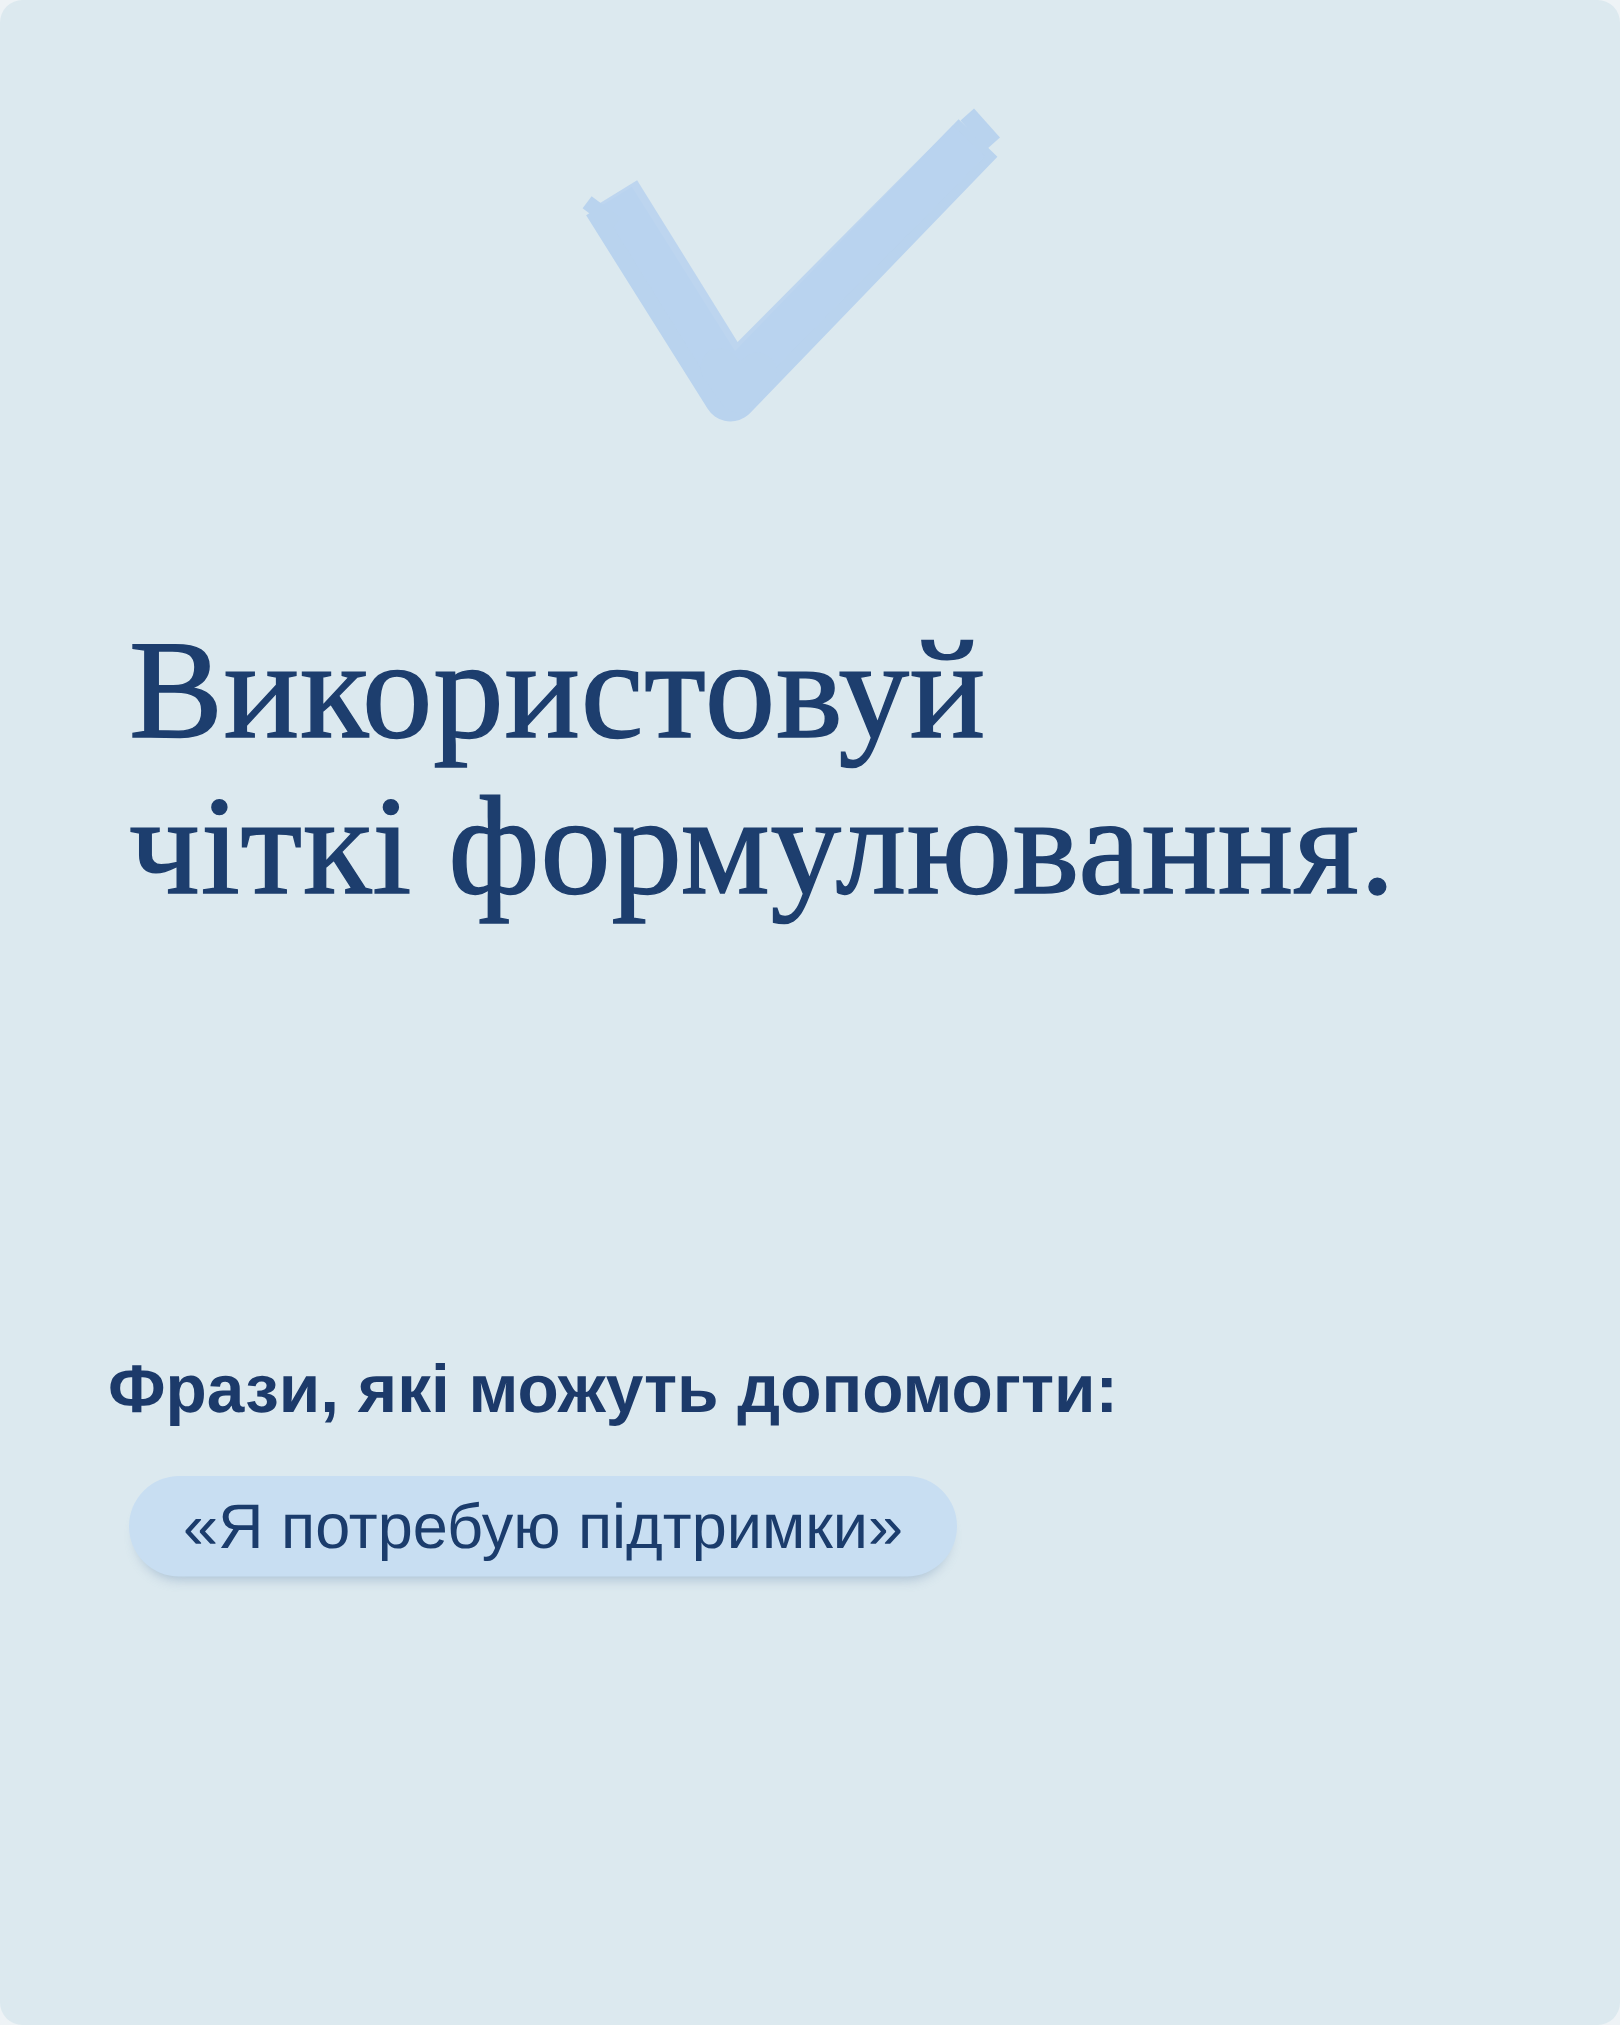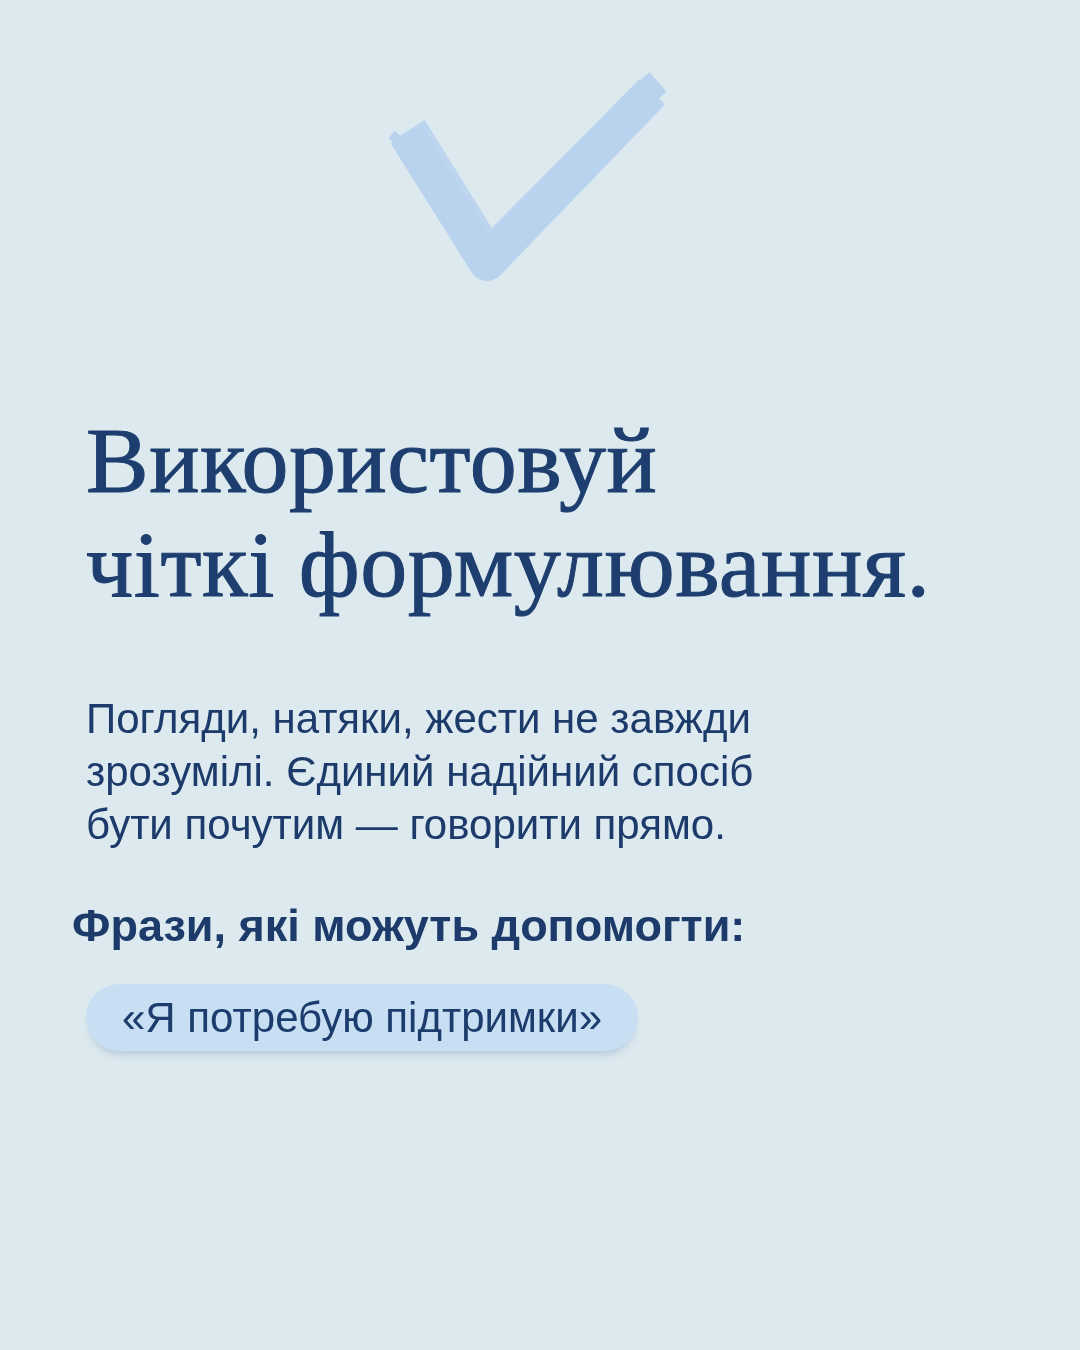--- a/index.html
+++ b/index.html
@@ -12,20 +12,21 @@
   }
   *{margin:0;padding:0;box-sizing:border-box;}
   html,body{background:#eef3f6;}
   .card{
     position:relative;
     width:1080px;
     height:1350px;
     background:var(--bg);
     overflow:hidden;
     font-family:"Liberation Sans", sans-serif;
+    border-radius:15px;
   }
   .checkmark{
     position:absolute;
     left:0; top:0;
   }
   .headline{
     position:absolute;
     left:86px;
     top:408px;
     font-family:"Liberation Serif", serif;
@@ -87,23 +88,20 @@
       <path d="M 412 128 L 489 252 L 646 94" stroke-width="30" stroke-linecap="butt" opacity="0.9"></path>
       <path d="M 480 245 L 492 262 L 505 248" stroke-width="26" stroke-linecap="round"></path>
       <path d="M 649 90 L 658 82" stroke-width="26" stroke-linecap="butt"></path>
       <path d="M 404 138 L 398 146" stroke-width="24" stroke-linecap="butt"></path>
     </g>
   </svg>
 
   <h1 class="headline">Використовуй
 чіткі формулювання.</h1>
 
-  <p class="body-text">Погляди, натяки, жести не завжди
-зрозумілі. Єдиний надійний спосіб
-бути почутим — говорити прямо.</p>
 
   <p class="phrases-label">Фрази, які можуть допомогти:</p>
 
   <div class="pills">
     <div class="pill">
       <span>«Я потребую підтримки»</span>
     </div>
   </div>
 
 </div>

